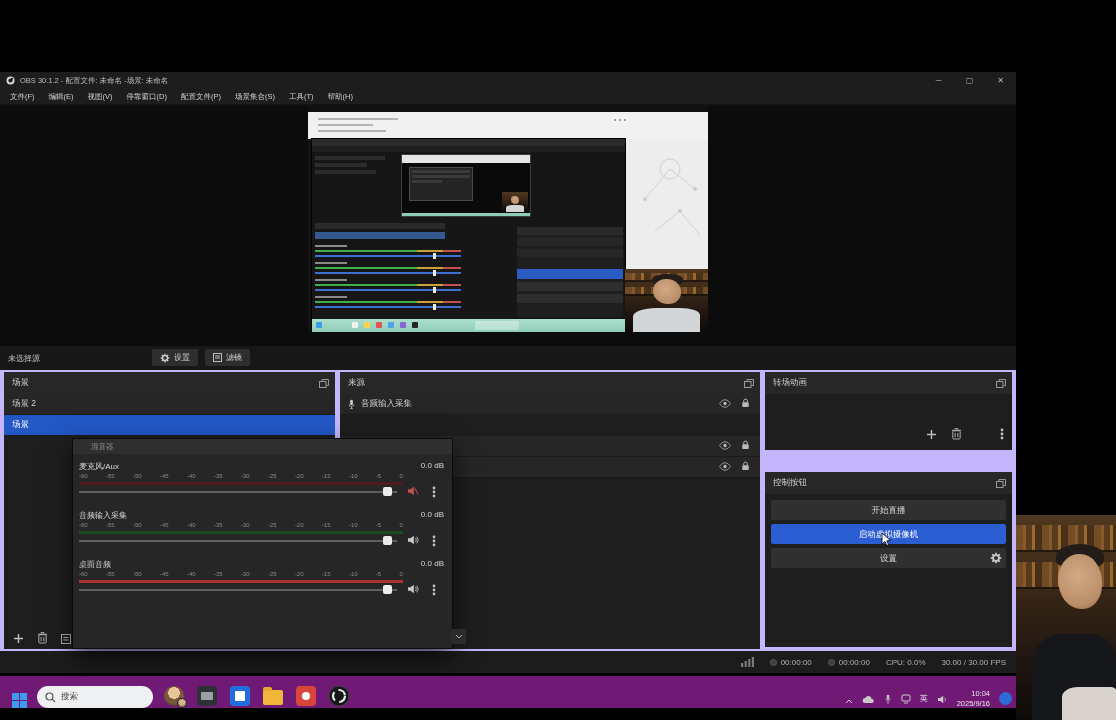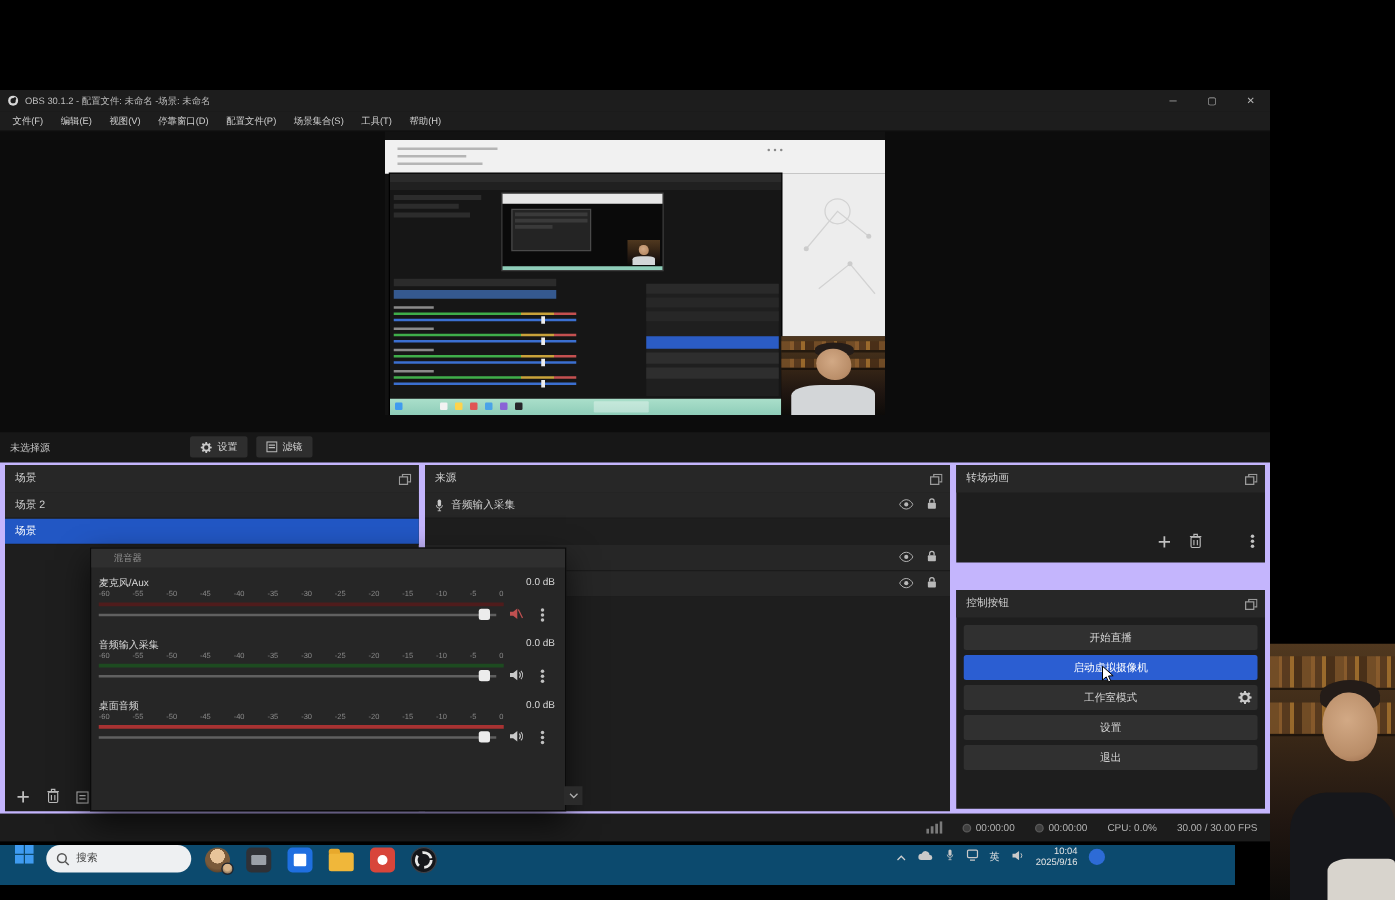--- a/index.html
+++ b/index.html
@@ -131,21 +131,21 @@
   .m2{background:var(--meter_ch2,#1d4a20)}
   .m3{background:var(--meter_ch3,#a83232)}
   .mch .sltrack{position:absolute;left:6px;top:30px;width:318px;height:2px;background:#606060}
   .mch .hnd{position:absolute;left:310px;top:26px;width:9px;height:9px;background:#ececec;border-radius:2px}
   .mch .spk{position:absolute;left:334px;top:25px;display:flex}
   .mch .mdots{position:absolute;left:359px;top:25px;display:flex}
   .mch1{top:22px}.mch2{top:71px}.mch3{top:120px}
   .mxp{position:absolute;left:451px;top:629px;width:15px;height:15px;background:#2b2b2b;z-index:21;display:flex;align-items:center;justify-content:center}
 
   
-  .taskbar{position:absolute;left:0;top:676px;width:988px;height:32px;background:#0c4a6e;display:flex;align-items:flex-start;z-index:30}
+  .taskbar{position:absolute;left:0;top:676px;width:1116px;height:32px;background:#701a75;display:flex;align-items:flex-end;z-index:30}
   .tb-start{margin-left:12px;display:flex}
   .tb-search{margin-left:10px;width:116px;height:22px;border-radius:11px;background:#eef0f2;display:flex;align-items:center}
   .tb-search span{font-size:8.5px;color:#444;margin-left:5px}
   .tb-ico{width:24px;height:24px;margin-left:9px;border-radius:4px;display:flex;align-items:center;justify-content:center}
   .ava{width:20px;height:20px;border-radius:50%;background:radial-gradient(circle at 50% 35%,#e8c49a 0 35%,#7a5a3a 36% 60%,#3a2a1e 100%);position:relative}
   .ava b{position:absolute;right:-3px;bottom:-2px;width:10px;height:10px;border-radius:50%;background:radial-gradient(circle at 50% 35%,#d8b48a 0 40%,#5a4a3a 100%);border:1px solid #20252e}
   .ico-dark{width:20px;height:20px;border-radius:4px;background:#2f3136;display:flex;align-items:center;justify-content:center}
   .ico-dark i{width:12px;height:8px;background:#9aa0a8;border-radius:1px}
   .ico-blue{width:20px;height:20px;border-radius:4px;background:#1f6fe0;display:flex;align-items:center;justify-content:center}
   .ico-blue i{width:10px;height:10px;background:#fff;border-radius:1px}
@@ -442,23 +442,21 @@
           <span class="dockico">
             <svg width="10" height="9">
                 <rect x="0.5" y="2.5" width="6.5" height="6" fill="none" stroke="#9a9a9a"></rect>
                 <path d="M3 2.5V0.5h6.5V6.5H7.5" fill="none" stroke="#9a9a9a"></path>
               </svg>
           </span>
         </div>
         <div class="cbtns">
             <span>开始直播</span>
             <span>启动虚拟摄像机</span>
-            <span>工作室模式</span>
             <span>设置</span>
-            <span>退出</span>
           </div>
         <span class="vcam-gear">
           <svg width="12" height="12" viewBox="0 0 16 16">
               <path fill="#c9c9c9" d="M8 5.2A2.8 2.8 0 1 1 8 10.8 2.8 2.8 0 0 1 8 5.2zm7 3.8v-2l-2-.3a5 5 0 0 0-.5-1.2l1.2-1.7-1.5-1.5-1.7 1.2a5 5 0 0 0-1.2-.5L9 1H7l-.3 2a5 5 0 0 0-1.2.5L3.8 2.3 2.3 3.8l1.2 1.7a5 5 0 0 0-.5 1.2L1 7v2l2 .3a5 5 0 0 0 .5 1.2l-1.2 1.7 1.5 1.5 1.7-1.2a5 5 0 0 0 1.2.5L7 15h2l.3-2a5 5 0 0 0 1.2-.5l1.7 1.2 1.5-1.5-1.2-1.7a5 5 0 0 0 .5-1.2z"></path>
               <circle cx="8" cy="8" r="1.5" fill="#303030"></circle>
             </svg>
         </span>
         <span class="cursor">
           <svg width="11" height="15">
               <path d="M1 1 L1 12 L4 9.5 L5.8 13.5 L7.6 12.7 L5.8 8.8 L9.5 8.6 Z" fill="#ffffff" stroke="#000000" stroke-width="0.8"></path>

